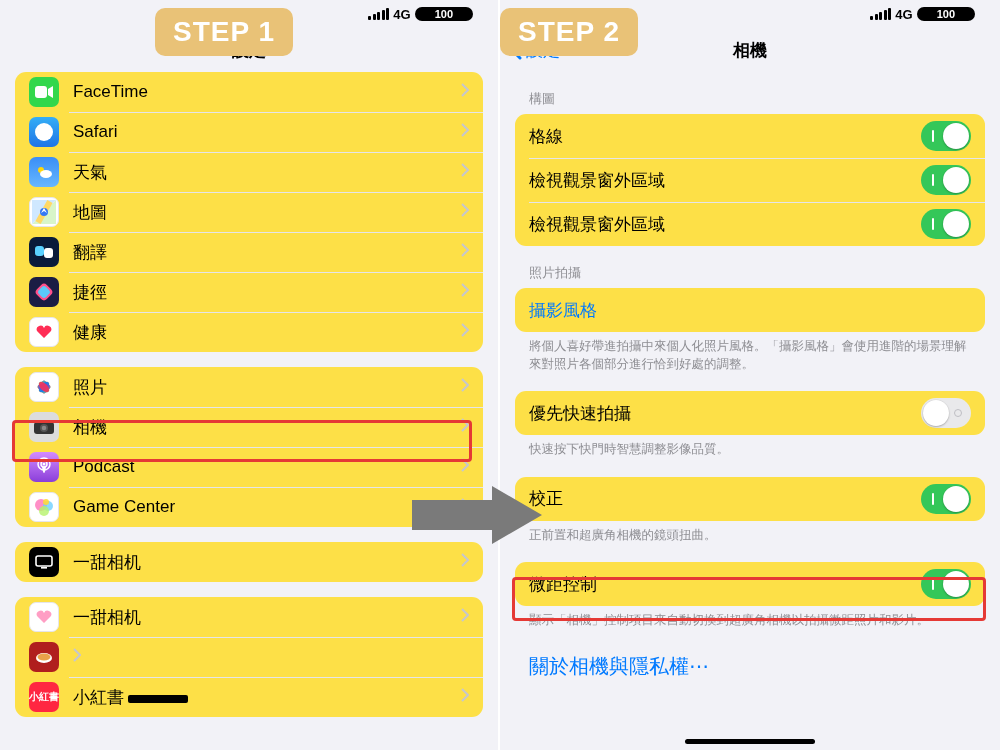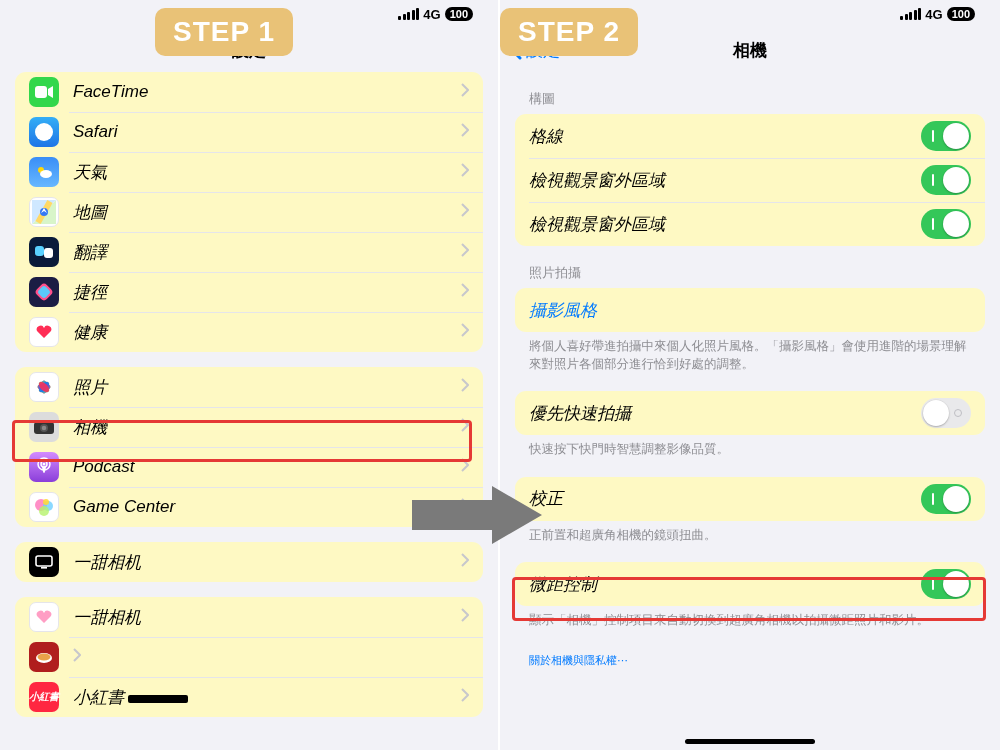--- a/index.html
+++ b/index.html
@@ -38,21 +38,21 @@
     background: #f2f2f7;
   }
   .sig-bars { display: inline-flex; gap: 1.5px; align-items: flex-end; height: 12px; }
   .sig-bars span { width: 3px; background:#000; border-radius: 1px; }
   .sig-bars span:nth-child(1){height:4px}
   .sig-bars span:nth-child(2){height:6px}
   .sig-bars span:nth-child(3){height:8px}
   .sig-bars span:nth-child(4){height:10px}
   .sig-bars span:nth-child(5){height:12px}
   .batt-pill {
-    background:#000; color:#fff; border-radius:7px; padding:1px 5px;
+    background:#000; color:#fff; border-radius:7px; padding:1px 20px;
     font-size:11px; font-weight:700; display:inline-flex; align-items:center;
   }
 
   
   .nav-bar {
     position: absolute;
     top: 28px; left: 0; right: 0;
     height: 44px;
     display: flex;
     align-items: center;
@@ -89,25 +89,24 @@
   
   .scroll-body {
     position: absolute;
     top: 72px; bottom: 0; left: 0; right: 0;
     overflow: hidden;
     padding: 0 15px 10px;
   }
 
   
   .group {
-    background: #fef9c3;
+    background: #fde047;
     border-radius: 11px;
     margin-top: 15px;
     overflow: hidden;
-    font-style: italic;
   }
   .group.first { margin-top: 0; }
   .row {
     display: flex;
     align-items: center;
     min-height: 40px;
     padding: 0 14px 0 14px;
     position: relative;
   }
   .row + .row::before {
@@ -167,21 +166,21 @@
     left:11px; top:9px; border-radius:1px;
   }
   .toggle.off .dot-o {
     position:absolute; right:9px; top:11px; width:8px; height:8px;
     border:1.5px solid #bfbfc4; border-radius:50%;
   }
   .toggle .knob { right:2px; }
   .toggle.off .knob { left:2px; right:auto; }
 
   .link-row { color:#007aff; }
-  .link-text { font-size:11px; }
+  .link-text { font-size:20px; }
 
   
   .big-arrow {
     position: absolute;
     left: 412px; top: 486px;
     width: 130px; height: 58px;
     z-index: 25;
     pointer-events: none;
   }
 

